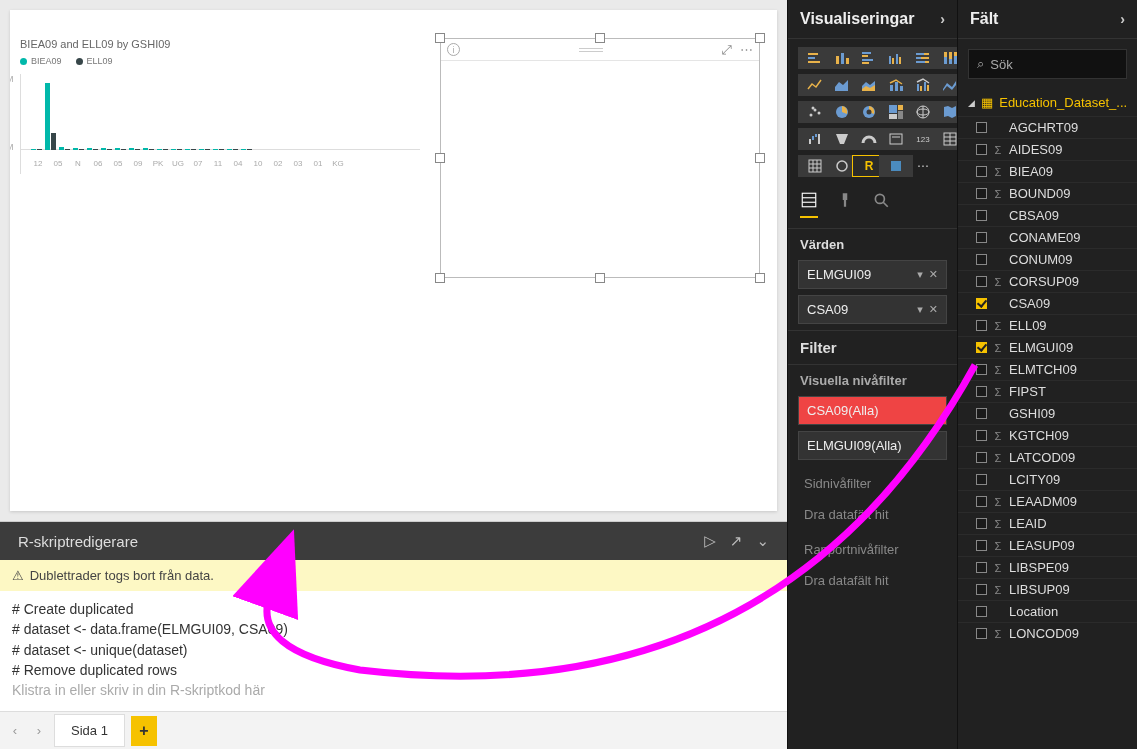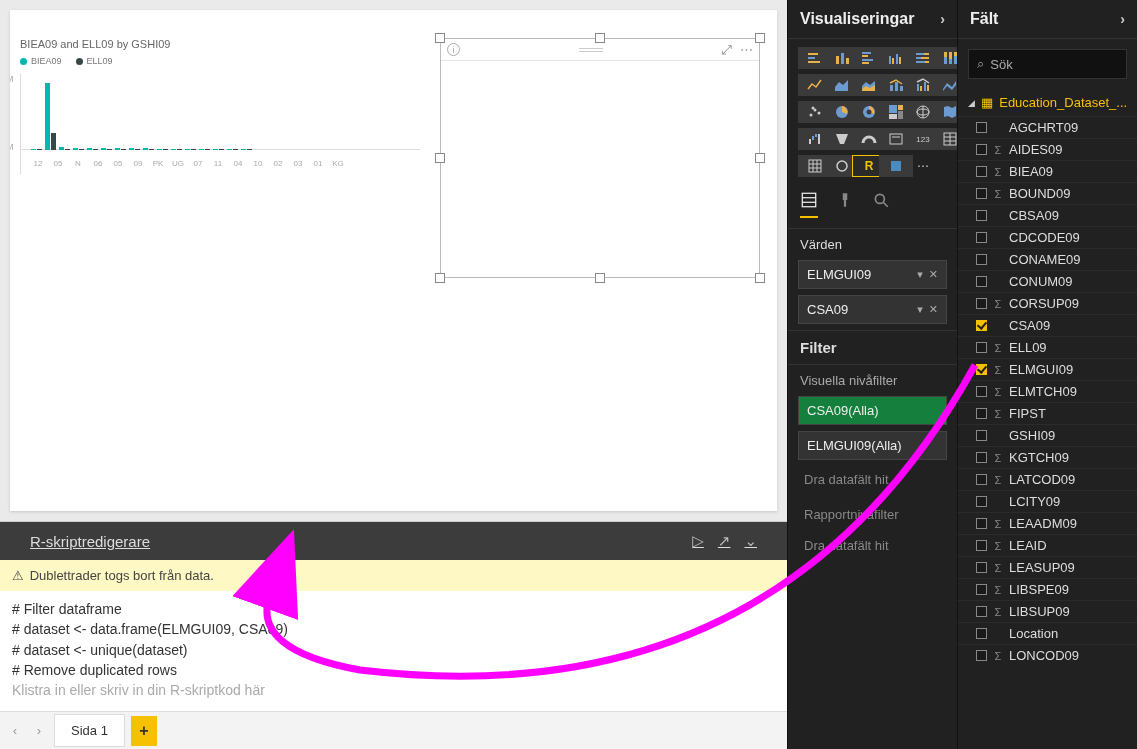--- a/index.html
+++ b/index.html
@@ -45,21 +45,21 @@
 .r-handle.ml { left:-5px; top:calc(50% - 5px);} .r-handle.mr { right:-5px; top:calc(50% - 5px);}
 .r-handle.tc { left:calc(50% - 5px); top:-5px;} .r-handle.bc { left:calc(50% - 5px); bottom:-5px;}
 .r-body { position:absolute; inset:0; border:1px solid #bbb; background:#fff; }
 .r-topbar { height:22px; border-bottom:1px solid #e5e5e5; display:flex; align-items:center; justify-content:space-between; padding:0 6px; color:#888; }
 .r-topgrip { width:24px; display:flex; flex-direction:column; gap:2px; }
 .r-topgrip div { height:1px; background:#ccc; }
 .r-icons { display:flex; gap:8px; }
 
 
 .script-panel { background:#fff; border-top:1px solid #ccc; color:#333; }
-.script-header { background:#3c3c3c; color:#ddd; padding:10px 30px; display:flex; align-items:center; justify-content:space-between; font-size:15px;text-decoration:underline; }
+.script-header { background:#3c3c3c; color:#ddd; padding:10px 18px; display:flex; align-items:center; justify-content:space-between; font-size:15px; }
 .script-header .right-ctrls { display:flex; gap:14px; color:#bbb; }
 .script-warning { background:#fdf8c4; color:#444; padding:8px 12px; font-size:13px; display:flex; align-items:center; gap:6px; }
 .script-code { padding:8px 12px; font-size:14px; color:#333; font-family: "Segoe UI", Arial, sans-serif; min-height:120px; line-height:1.45; }
 .script-placeholder { color:#aaa; }
 .page-tabs { height:38px; background:#f3f3f3; border-top:1px solid #ddd; display:flex; align-items:center; gap:6px; padding:0 6px; }
 .page-arrow { width:18px; text-align:center; color:#999; }
 .page-tab { background:#fff; padding:8px 16px; border:1px solid #ddd; font-size:13px; color:#333;}
 .page-add { background:#f6c200; width:26px; height:30px; display:flex; align-items:center; justify-content:center; color:#333; font-size:16px; font-weight:bold; }
 
 
@@ -68,21 +68,21 @@
 .fields-panel { width:180px; }
 .panel-header { padding:10px 12px; font-size:16px; font-weight:600; color:#eee; display:flex; align-items:center; justify-content:space-between; border-bottom:1px solid #333; }
 .panel-header .chev { color:#ccc; font-size:14px; }
 .vis-grid { padding:8px 10px; display:grid; grid-template-columns: repeat(6, 22px); gap:5px 5px; }
 .vis-icon { width:34px; height:22px; background:#3a3a3a; display:flex; align-items:center; justify-content:center; color:#ccc; font-size:12px;}
 .vis-icon.sel { border:1px solid #f6c200; background:#2a2a2a; }
 .vis-icon.simple { background: linear-gradient(#3a3a3a,#3a3a3a); }
 .vis-icon svg { width:16px; height:16px; }
 .vis-tabs { display:flex; gap:18px; padding:6px 12px 10px; color:#bbb; border-bottom:1px solid #333;}
 .vis-tabs .sel { color:#fff; border-bottom:2px solid #f6c200; padding-bottom:4px;}
-.section-label { padding:8px 12px; font-size:13px; color:#ddd; }
+.section-label { padding:8px 12px; font-size:13px; color:#ddd;font-weight:bold; }
 .well { background:#333; border:1px solid #444; margin:0 10px 6px; padding:6px 8px; font-size:13px; display:flex; align-items:center; justify-content:space-between; color:#eee;}
 .well .ctrls { color:#aaa; display:flex; gap:6px; font-size:11px;}
 .filter-block { background:none; margin:0 10px 4px; padding:6px 2px 6px 6px; font-size:13px; color:#ddd; }
 .filter-block.dim { color:#888; }
 .sub-header { padding:8px 12px; font-size:15px; font-weight:600; border-top:1px solid #333; border-bottom:1px solid #333;}
 .search-box { margin:10px; background:#111; border:1px solid #333; padding:6px 8px; display:flex; align-items:center; gap:6px; color:#aaa; font-size:13px;}
 .table-header { padding:6px 10px; font-size:13px; color:#f6c200; display:flex; align-items:center; gap:6px; }
 .table-header .tri { color:#ccc; }
 .field-list { overflow-y:auto; flex:1; }
 .field-row { display:flex; align-items:center; gap:6px; padding:3px 10px 3px 18px; font-size:13px; color:#ddd; border-top:1px solid #2b2b2b; height:22px;}
@@ -235,21 +235,21 @@
           <span>▷</span>
           <span>↗</span>
           <span>⌄</span>
         </div>
       </div>
       <div class="script-warning">
         <span>⚠</span>
         <span>Dublettrader togs bort från data.</span>
       </div>
       <div class="script-code">
-        <div># Filter dataframe</div>
+        <div># Create duplicated</div>
         <div># dataset &lt;- data.frame(ELMGUI09, CSA09)</div>
         <div></div>
         <div># dataset &lt;- unique(dataset)</div>
         <div># Remove duplicated rows</div>
         <div class="script-placeholder">Klistra in eller skriv in din R-skriptkod här</div>
       </div>
     </div>
 
     <div class="page-tabs">
       <span class="page-arrow">‹</span>
@@ -482,27 +482,28 @@
       <div class="well">
         <span>CSA09</span>
         <span class="ctrls">
             <span>▾</span>
             <span>✕</span>
           </span>
       </div>
 
       <div class="sub-header">Filter</div>
       <div class="section-label" style="color:#aaa">Visuella nivåfilter</div>
-      <div class="well" style="background:#15803d">
+      <div class="well" style="background:#ef4444">
           <span>CSA09(Alla)</span>
         </div>
       <div class="well" style="background:#333">
           <span>ELMGUI09(Alla)</span>
         </div>
 
+      <div class="filter-block dim" style="padding-top:10px">Sidnivåfilter</div>
       <div class="filter-block dim">Dra datafält hit</div>
       <div class="filter-block dim" style="padding-top:10px">Rapportnivåfilter</div>
       <div class="filter-block dim">Dra datafält hit</div>
     </div>
 
     <div class="panel fields-panel">
       <div class="panel-header">
         <span>Fält</span>
         <span class="chev">›</span>
       </div>
@@ -533,25 +534,20 @@
           </div>
           <div class="field-row">
             <div class="cb"></div>
             <div class="sigma">Σ</div>
             <div class="name">BOUND09</div>
           </div>
           <div class="field-row">
             <div class="cb"></div>
             <div class="sigma"></div>
             <div class="name">CBSA09</div>
-          </div>
-          <div class="field-row">
-            <div class="cb"></div>
-            <div class="sigma"></div>
-            <div class="name">CDCODE09</div>
           </div>
           <div class="field-row">
             <div class="cb"></div>
             <div class="sigma"></div>
             <div class="name">CONAME09</div>
           </div>
           <div class="field-row">
             <div class="cb"></div>
             <div class="sigma"></div>
             <div class="name">CONUM09</div>

